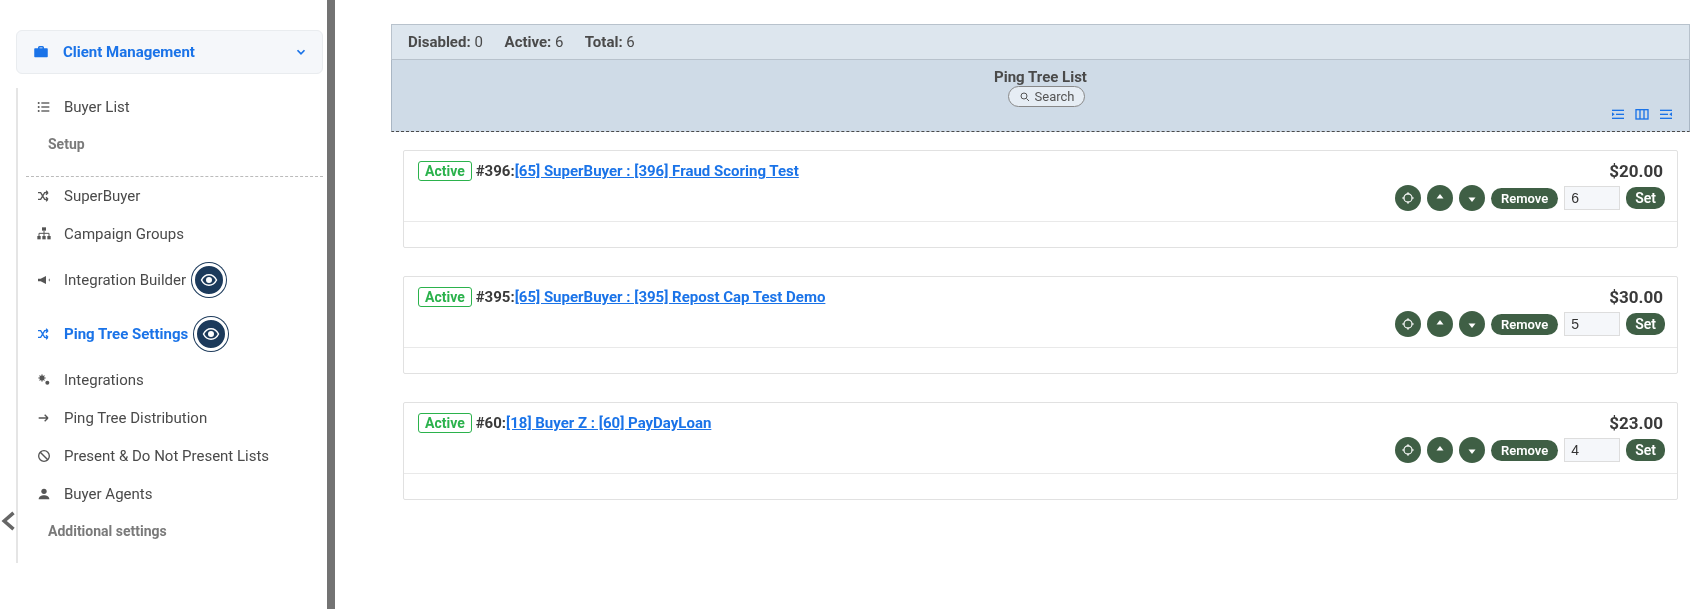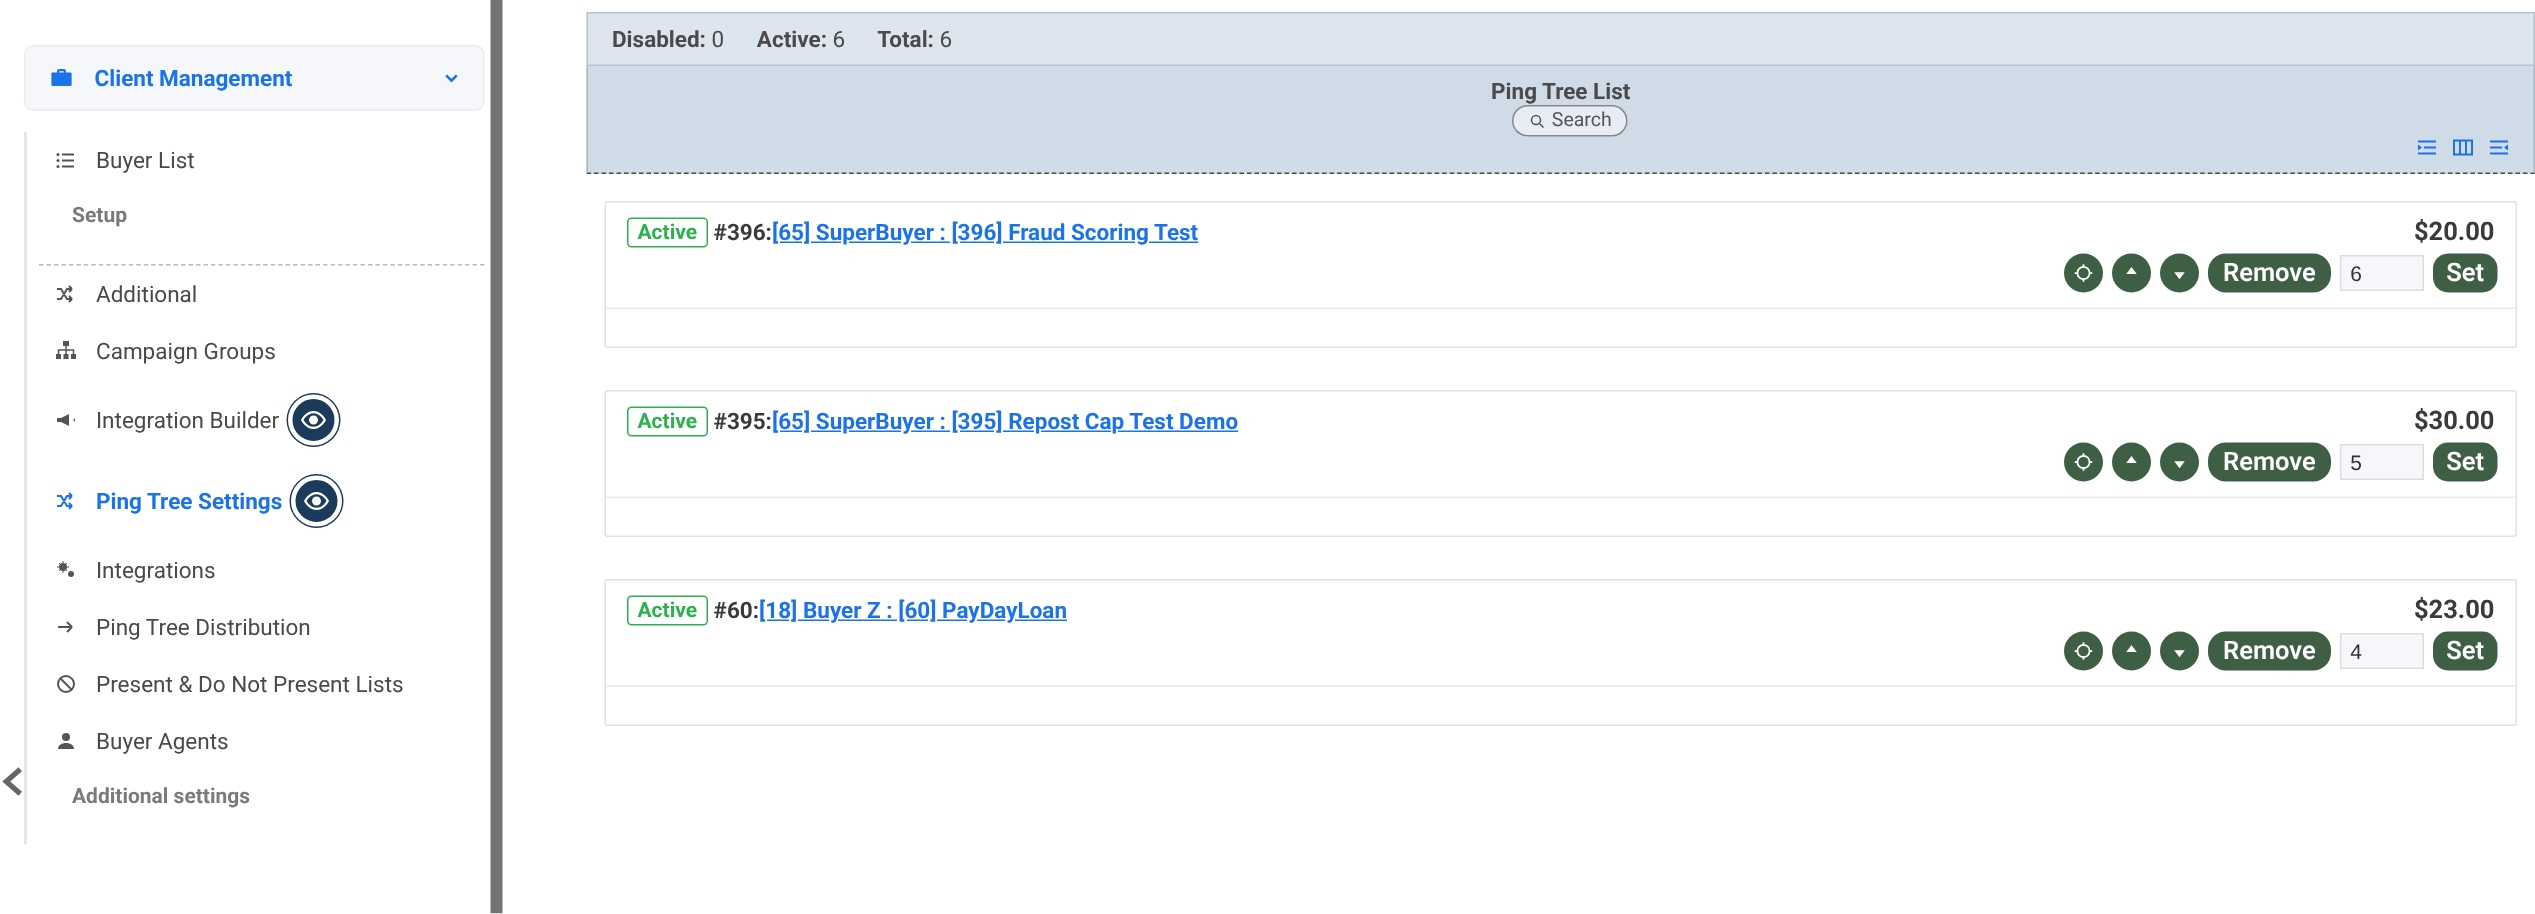--- a/index.html
+++ b/index.html
@@ -41,21 +41,21 @@
     width: 34px; height: 34px; border-radius: 50%;
     background: #1c3a5b; display: flex; align-items:center; justify-content:center;
     margin-left: 6px; border: 3px solid #ffffff; box-shadow: 0 0 0 1px #1c3a5b;
   }
   .collapse-chevron {
     position: absolute; left: -4px; bottom: 74px;
     font-size: 30px; color: #666; cursor: pointer; font-weight: 700;
   }
 
   
-  .main { flex: 1; padding: 0 0 0 56px; overflow: hidden; }
+  .main { flex: 1; padding: 16px 0 0 56px; overflow: hidden; }
   .status-bar {
     background: #dde6ee; border: 1px solid #b8c2cc;
     padding: 8px 16px; font-weight: 700; color: #4a4a4a;
     margin-top: 8px;
   }
   .status-bar span.val { font-weight: 400; margin-right: 18px; }
   .list-header {
     background: #cfdbe7; border: 1px solid #a9b6c4; border-top: none;
     padding: 8px 14px; display: flex; align-items: center;
     font-weight: 700; color: #4a4a4a;
@@ -85,29 +85,29 @@
   .item-link { color: #1a73e8; font-weight: 700; font-size: 15px; }
   .item-price { margin-left: auto; color: #3a3a3a; font-weight: 700; font-size: 17px; }
   .card-controls { display: flex; justify-content: flex-end; align-items: center; gap: 6px; padding: 0 12px 10px 12px; }
   .round-btn {
     width: 26px; height: 26px; border-radius: 50%; background: #3f5f45;
     display: inline-flex; align-items:center; justify-content:center;
     cursor: pointer;
   }
   .pill-btn {
     background: #3f5f45; color: #fff; border-radius: 12px;
-    padding: 3px 10px; font-size: 17px; font-weight: 600; cursor: pointer;
+    padding: 3px 10px; font-size: 13px; font-weight: 600; cursor: pointer;
   }
   .order-input {
     width: 56px; height: 24px; border: 1px solid #ddd; background: #f5f7fa;
     padding: 2px 6px; font-size: 14px; color: #333;
   }
   .set-btn {
     background: #3f5f45; color: #fff; border-radius: 10px;
-    padding: 3px 9px; font-size: 17px; font-weight: 600; cursor: pointer;
+    padding: 3px 9px; font-size: 14px; font-weight: 600; cursor: pointer;
   }
   .card-footer { height: 26px; border-top: 1px solid #e9e9e9; }
   svg { display: block; }
 </style>
 </head>
 <body>
 
 <div class="app">
 
   <div class="sidebar-wrap">
@@ -145,21 +145,21 @@
         <div class="nav-sep-label">
           <span>Setup</span>
         </div>
 
         <div class="nav-item">
           <span class="nav-icon">
             <svg viewBox="0 0 24 24" width="18" height="16" fill="none" stroke="#555" stroke-width="2">
                 <path d="M3 7h4l6 10h5m0 0l-3-3m3 3l-3 3M3 17h4l6-10h5m0 0l-3-3m3 3l-3 3"></path>
               </svg>
           </span>
-          <span>Additional</span>
+          <span>SuperBuyer</span>
         </div>
 
         <div class="nav-item">
           <span class="nav-icon">
             <svg viewBox="0 0 24 24" width="18" height="16" fill="#555">
                 <rect x="9" y="2" width="6" height="5"></rect>
                 <rect x="2" y="15" width="5" height="5"></rect>
                 <rect x="9.5" y="15" width="5" height="5"></rect>
                 <rect x="17" y="15" width="5" height="5"></rect>
                 <path d="M12 7v4M4.5 15v-4h15v4M12 11v4" stroke="#555" stroke-width="1.5" fill="none"></path>

